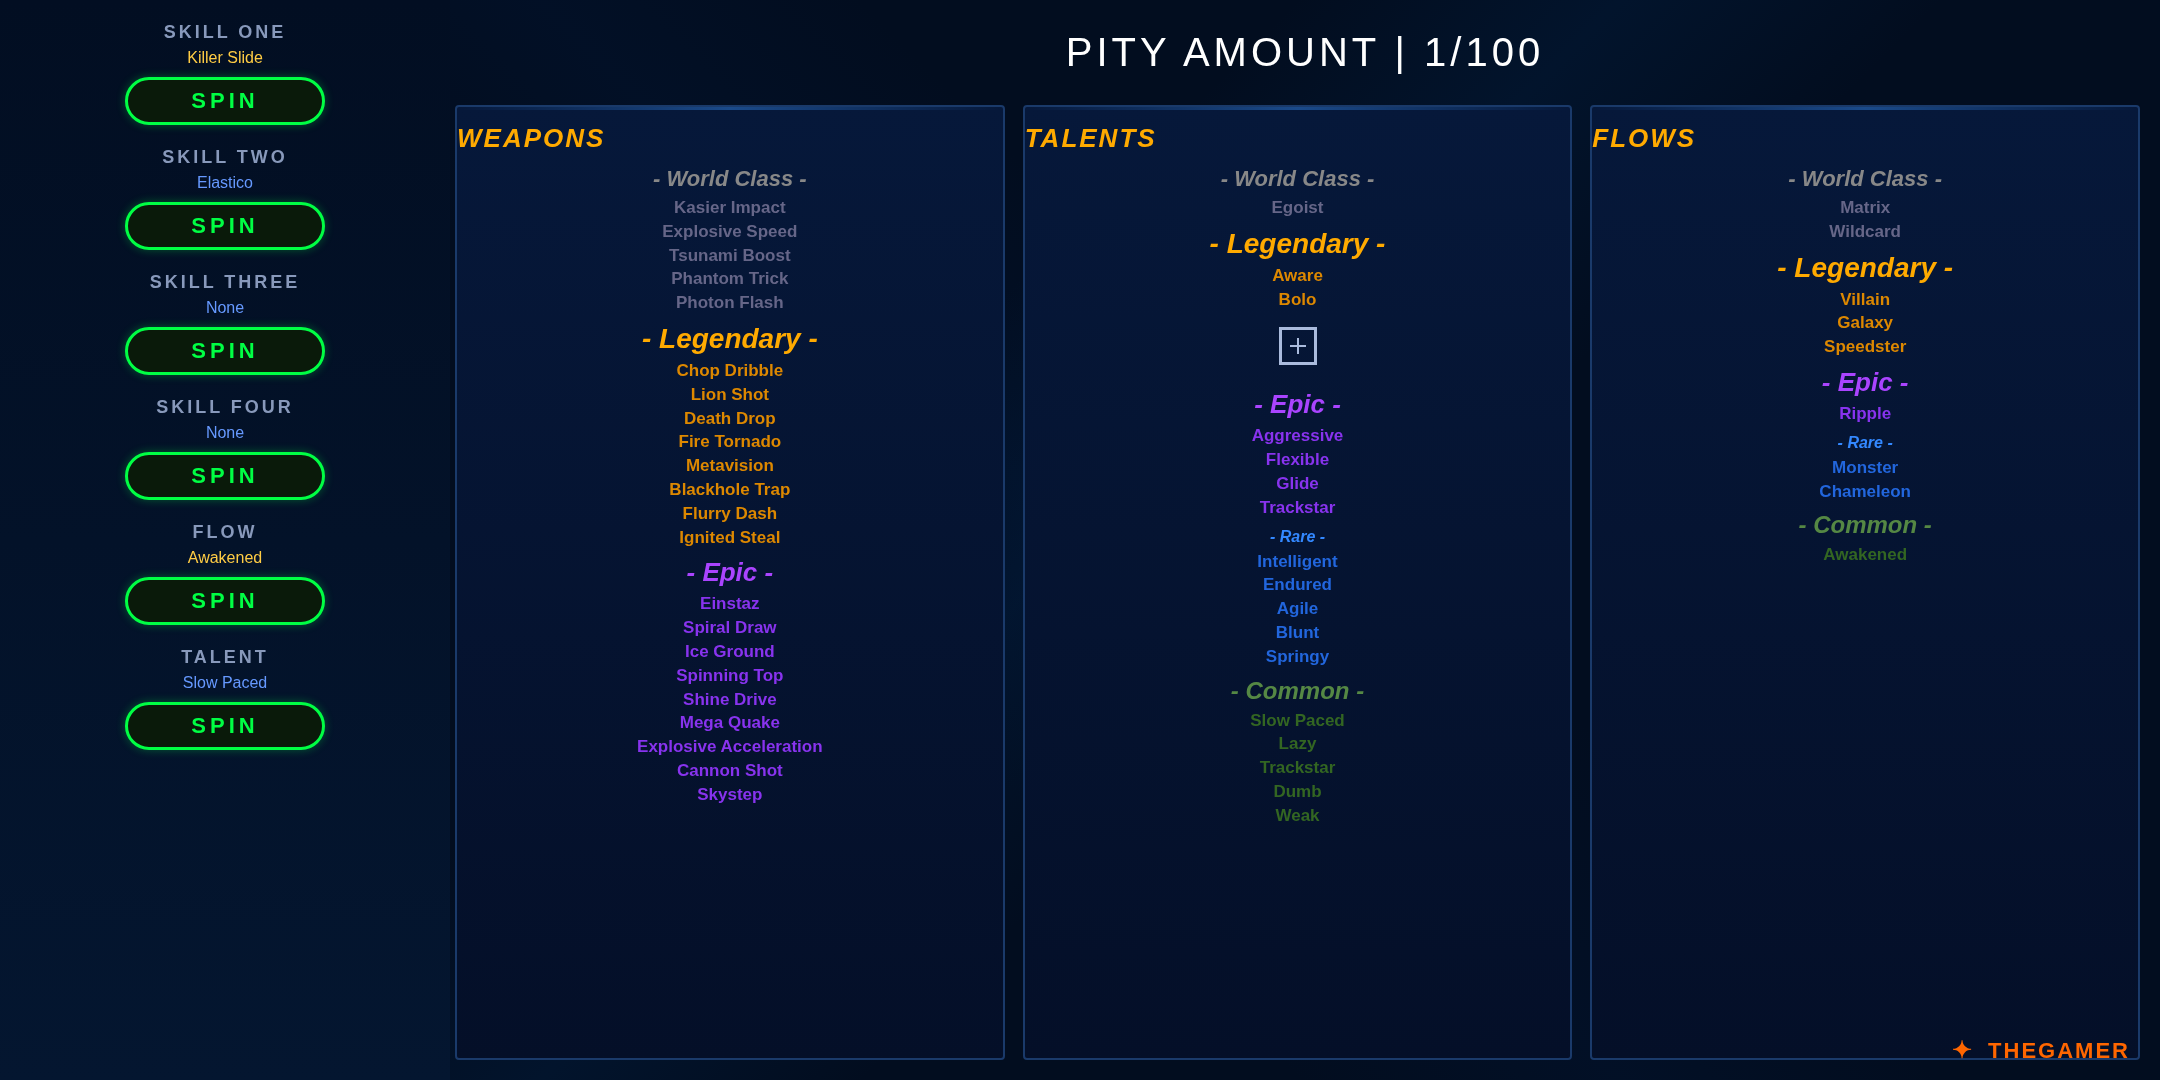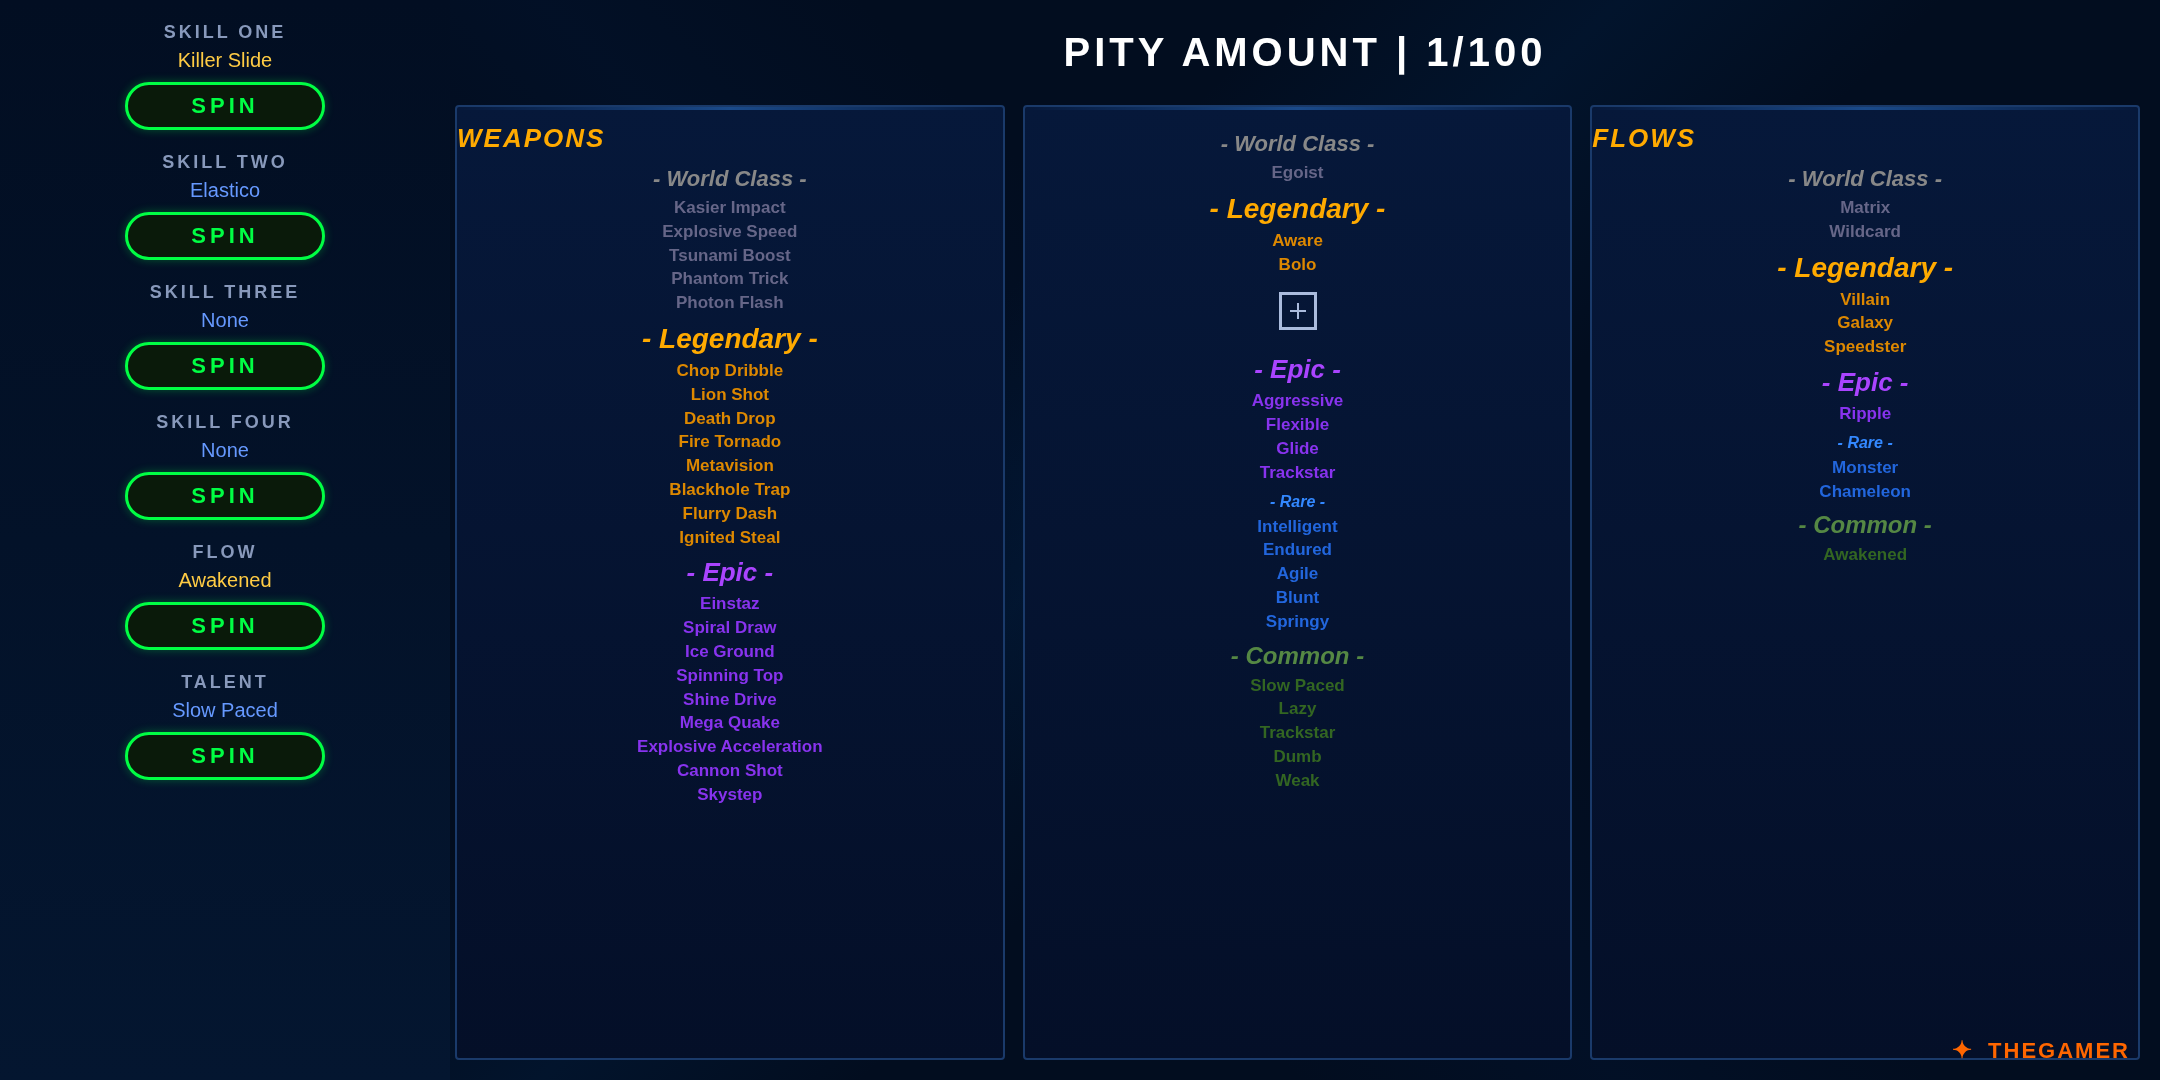--- a/index.html
+++ b/index.html
@@ -49,21 +49,21 @@
     .skill-label {
       font-size: 18px;
       font-weight: bold;
       color: #8899bb;
       letter-spacing: 3px;
       text-transform: uppercase;
       margin-bottom: 6px;
     }
 
     .skill-value {
-      font-size: 20px;
+      font-size: 16px;
       color: #6699ff;
       margin-bottom: 10px;
       font-weight: 500;
     }
 
     .skill-value.yellow {
       color: #ffcc44;
     }
 
     .spin-btn {
@@ -83,21 +83,21 @@
     }
 
     
     .pity-header {
       position: absolute;
       top: 30px;
       left: 450px;
       right: 0;
       text-align: center;
       font-size: 40px;
-      font-weight: 700;
+      font-weight: 400;
       color: #ffffff;
       letter-spacing: 4px;
       text-transform: uppercase;
     }
 
     
     .panels-container {
       position: absolute;
       top: 105px;
       left: 455px;
@@ -249,20 +249,21 @@
     <span class="item-name item-epic">Ice Ground</span>
     <span class="item-name item-epic">Spinning Top</span>
     <span class="item-name item-epic">Shine Drive</span>
     <span class="item-name item-epic">Mega Quake</span>
     <span class="item-name item-epic">Explosive Acceleration</span>
     <span class="item-name item-epic">Cannon Shot</span>
     <span class="item-name item-epic">Skystep</span>
   </div>
 
   <div class="panel" style="position:relative;">
+    <div class="panel-title">TALENTS</div>
 
     <div class="tier-heading tier-world-class">- World Class -</div>
     <span class="item-name item-wc">Egoist</span>
 
     <div class="tier-heading tier-legendary">- Legendary -</div>
     <span class="item-name item-legendary">Aware</span>
     <span class="item-name item-legendary">Bolo</span>
 
     <div style="position:relative; height:70px; display:flex; align-items:center; justify-content:center;">
       <div style="width:38px;height:38px;border:3px solid #aabbdd;position:relative;display:flex;align-items:center;justify-content:center;">

